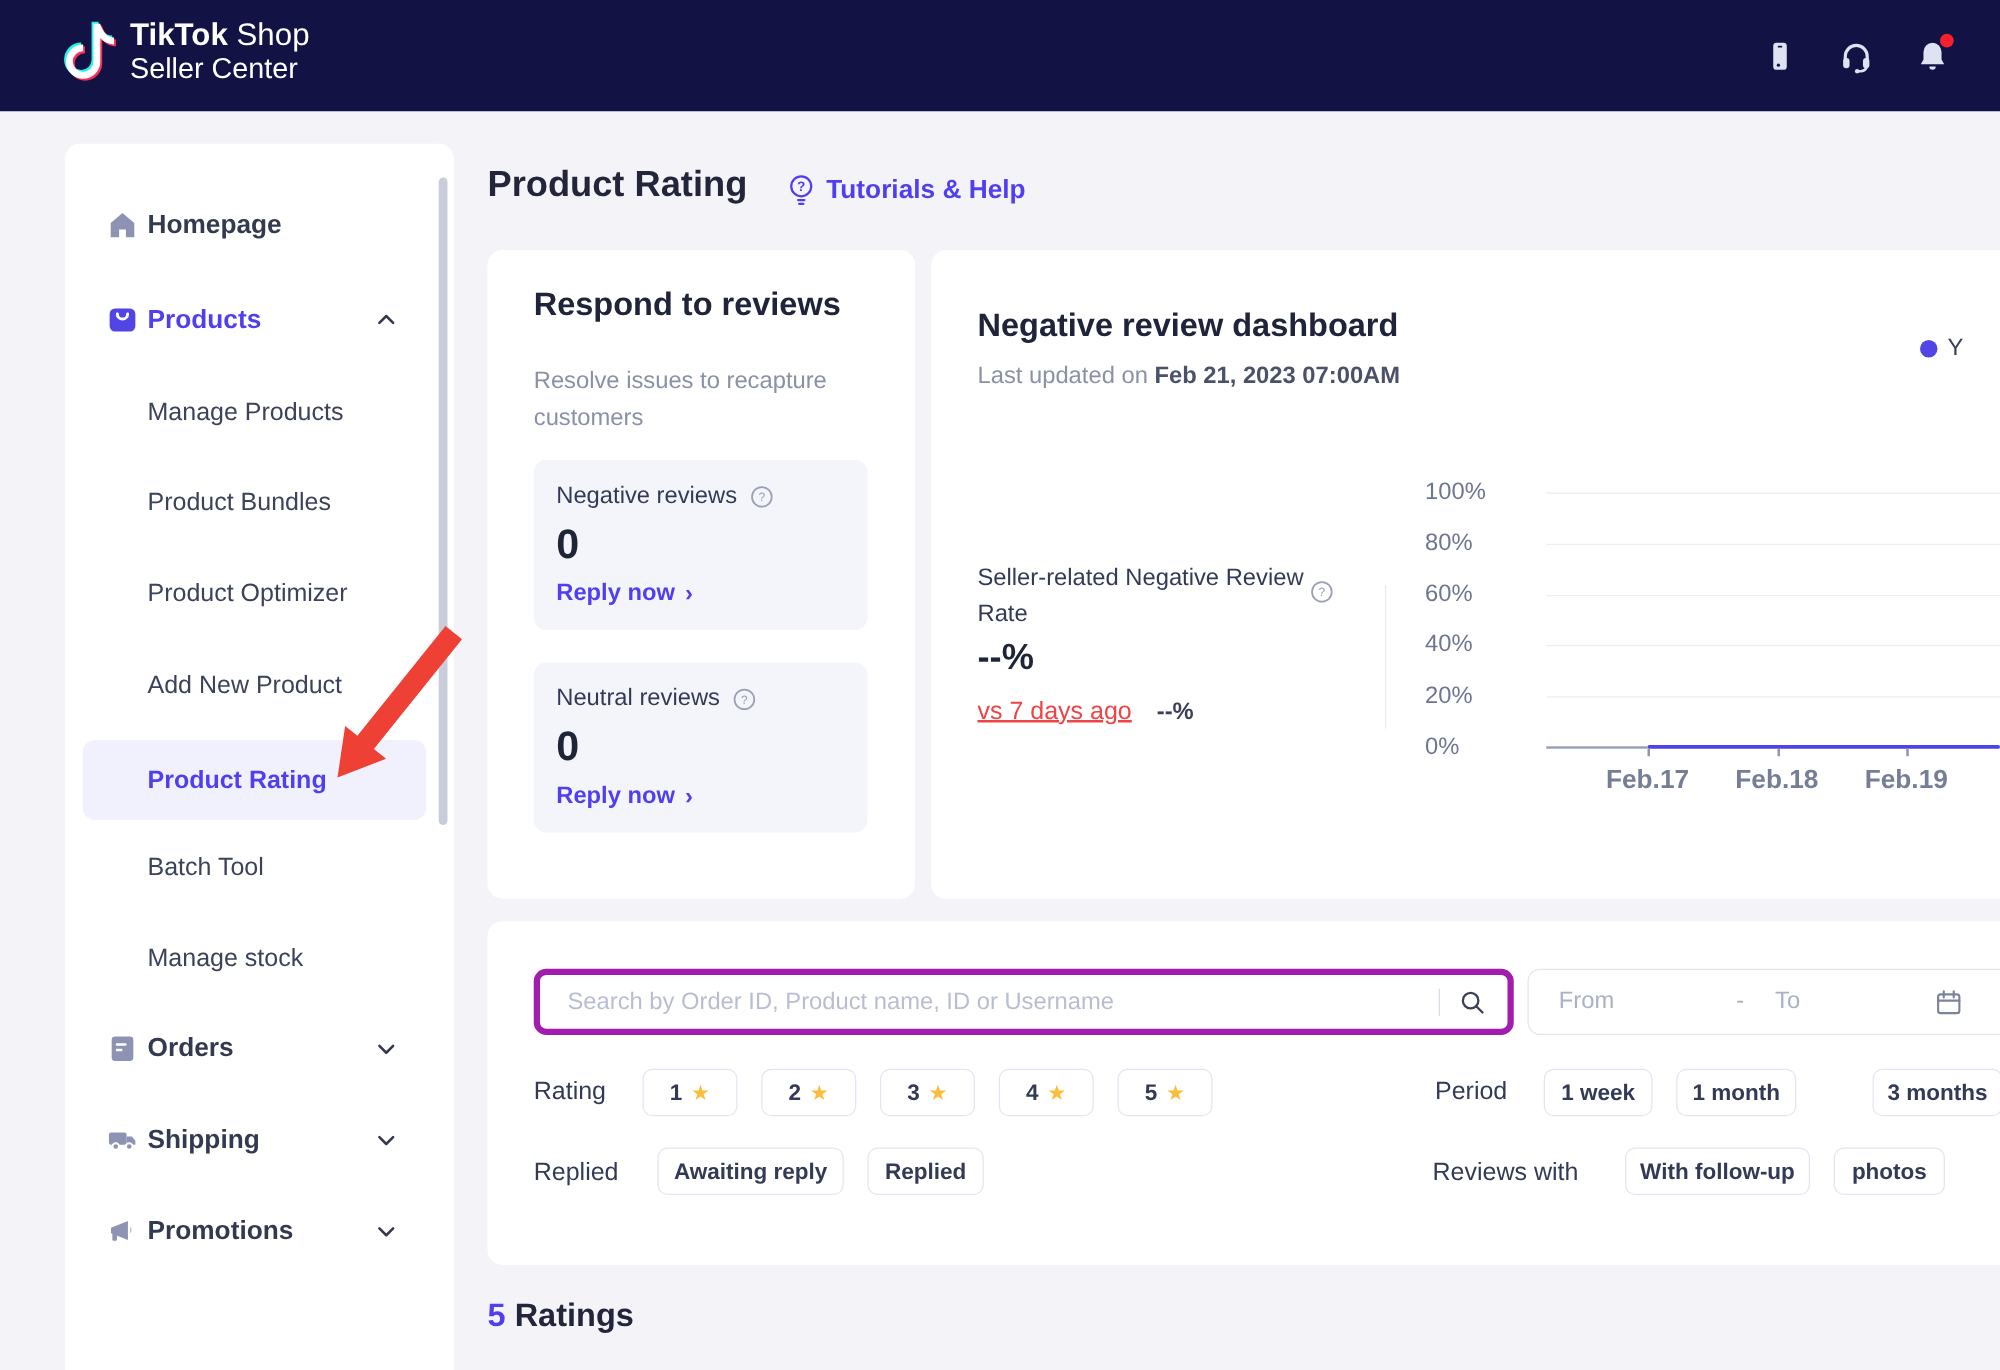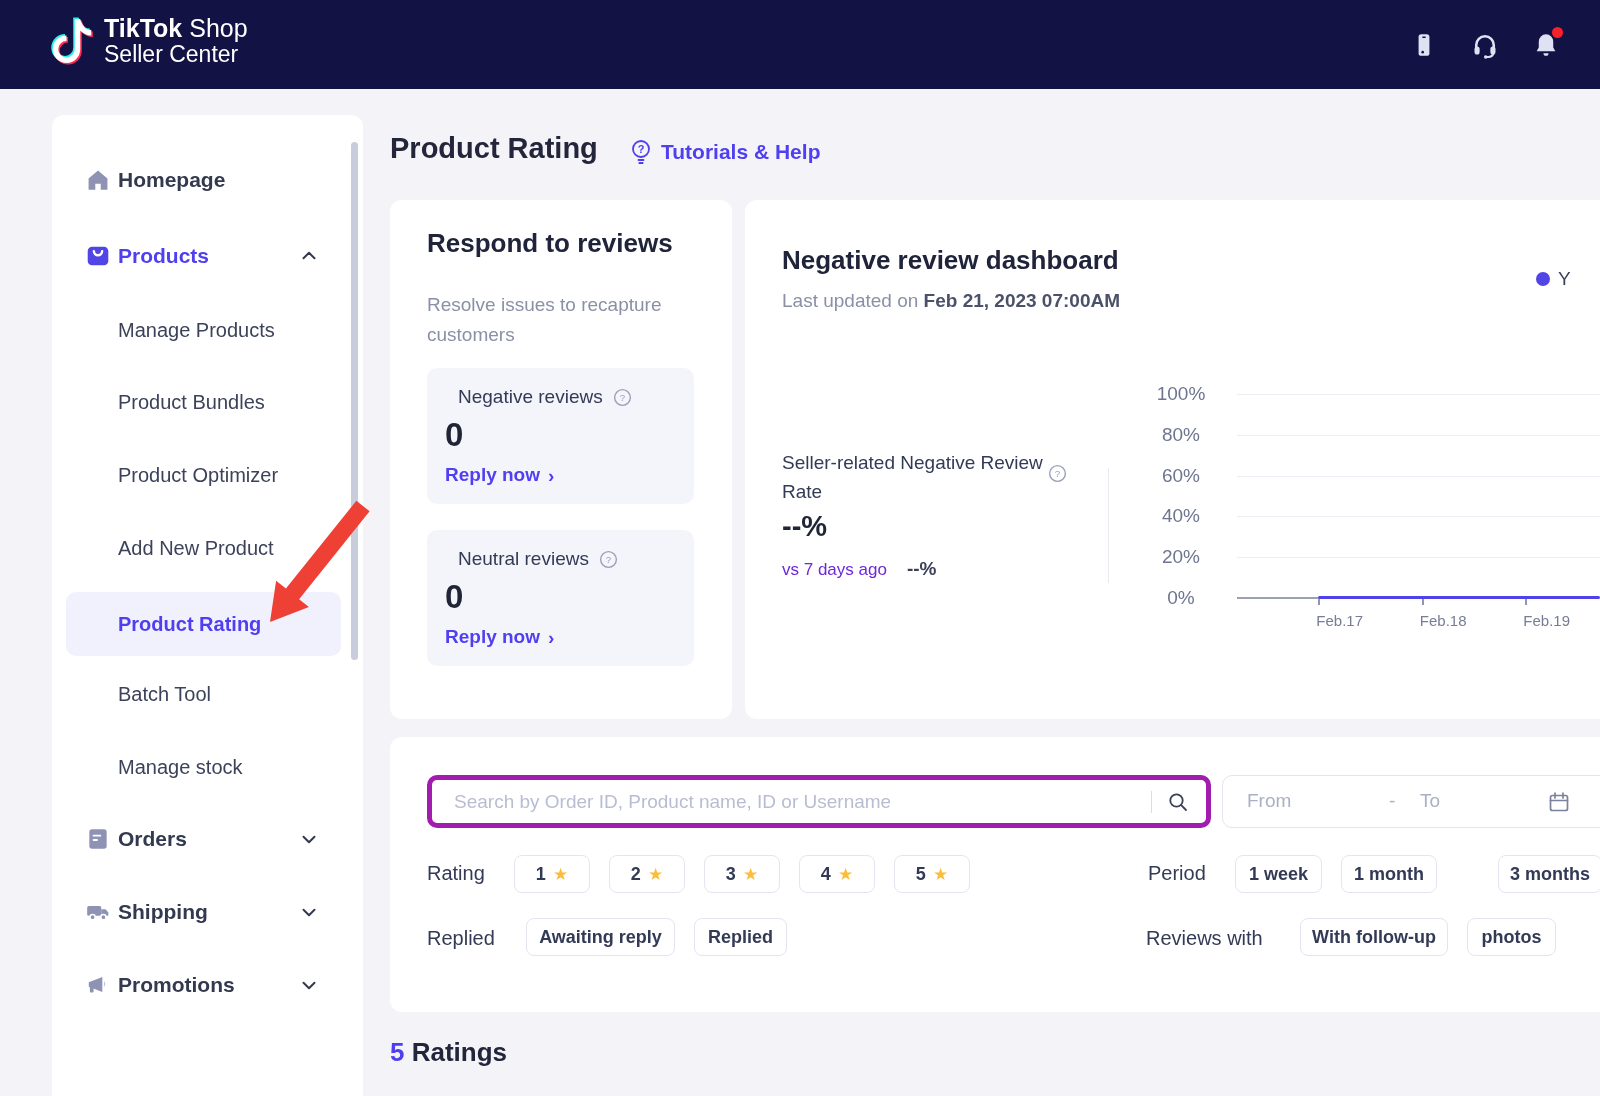--- a/index.html
+++ b/index.html
@@ -46,47 +46,47 @@
 
   
   .card { position:absolute; background:#fff; border-radius:12px; }
   .respond-card { left:390px; top:200px; width:342px; height:519px; }
   .dash-card { left:745px; top:200px; width:855px; height:519px; border-radius:12px 0 0 12px; overflow:hidden; }
   .filter-card { left:390px; top:737px; width:1210px; height:275px; border-radius:12px 0 0 12px; overflow:hidden; }
 
   .card-title { font-size:26px; font-weight:700; color:#20243a; }
   .respond-sub { position:absolute; left:37px; top:90px; width:250px; font-size:19px; line-height:30px; color:#8a90a6; }
   .stat-box { position:absolute; left:37px; width:267px; height:136px; background:#f4f5fa; border-radius:10px; }
-  .stat-box .row1 { position:absolute; left:18px; top:18px; display:flex; align-items:center; gap:9px;margin-left:13px; }
+  .stat-box .row1 { position:absolute; left:18px; top:18px; display:flex; align-items:center; gap:9px; }
   .stat-box .row1 span { font-size:19px; color:#333a56; }
   .stat-box .val { position:absolute; left:18px; top:48px; font-size:33px; font-weight:700; color:#1f2437; }
   .stat-box .action { position:absolute; left:18px; top:96px; display:flex; align-items:center; gap:8px; cursor:pointer; }
   .stat-box .action span { font-size:19px; font-weight:700; color:#4f3ff0; }
   .chev-right { font-size:22px; color:#4f3ff0; font-weight:400; line-height:19px; }
 
   .updated-line { position:absolute; left:37px; top:90px; font-size:19px; color:#8a90a6; }
   .updated-line b { color:#4a5169; font-weight:700; }
 
   .dash-stat-label { position:absolute; left:37px; top:248px; width:262px; font-size:19px; line-height:29px; color:#333a56; }
   .dash-stat-q { position:absolute; left:302px; top:263px; width:21px; height:21px; }
   .dash-stat-val { position:absolute; left:37px; top:310px; font-size:29px; font-weight:700; color:#1f2437; }
   .dash-compare { position:absolute; left:37px; top:358px; display:flex; gap:20px; align-items:baseline; }
-  .dash-compare .grey { font-size:17px; color:#6d28d9; }
+  .dash-compare .grey { font-size:20px; color:#ef4444;text-decoration:underline; }
   .dash-compare .dark { font-size:19px; font-weight:700; color:#3a4057; }
   .dash-divider { position:absolute; left:363px; top:268px; width:1px; height:115px; background:#e9eaf1; }
 
   .legend { position:absolute; left:791px; top:68px; display:flex; align-items:center; gap:8px; }
   .legend-dot { width:14px; height:14px; border-radius:50%; background:#5245e6; }
   .legend-lbl { font-size:19px; color:#3a4057; white-space:nowrap; }
 
   
-  .y-tick-label { position:absolute; left:395px; width:82px; text-align:center; font-size:19px; color:#6e7590; }
+  .y-tick-label { position:absolute; left:395px; width:82px; text-align:left; font-size:19px; color:#6e7590; }
   .gridline { position:absolute; left:492px; width:363px; height:1px; background:#ededf4; }
   .x-tick { position:absolute; width:2px; height:6px; background:#8f96ad; }
-  .x-tick-label { position:absolute; width:90px; text-align:right; font-size:15px; color:#767d97; }
+  .x-tick-label { position:absolute; width:90px; text-align:center; font-size:21px; color:#767d97;font-weight:bold; }
   .axis-grey { position:absolute; left:492px; top:397px; width:81px; height:2px; background:#9ba1b3; }
   .series-line { position:absolute; left:573px; top:396px; width:282px; height:3px; background:#4f42e8; border-radius:2px; }
 
   
   .search-box { position:absolute; left:37px; top:38px; width:784px; height:53px; border:5px solid #a21caf;
                 border-radius:10px; display:flex; align-items:center; padding:0 16px 0 0; background:#fff; }
   .search-box input { flex:1; border:none; outline:none; font-size:19px; color:#3a4057; padding-left:22px;
                       font-family:"Liberation Sans","DejaVu Sans",sans-serif; background:transparent; }
   .search-box input::placeholder { color:#b9bdd2; }
   .search-div { width:1px; height:22px; background:#d9dce8; margin-right:14px; }

